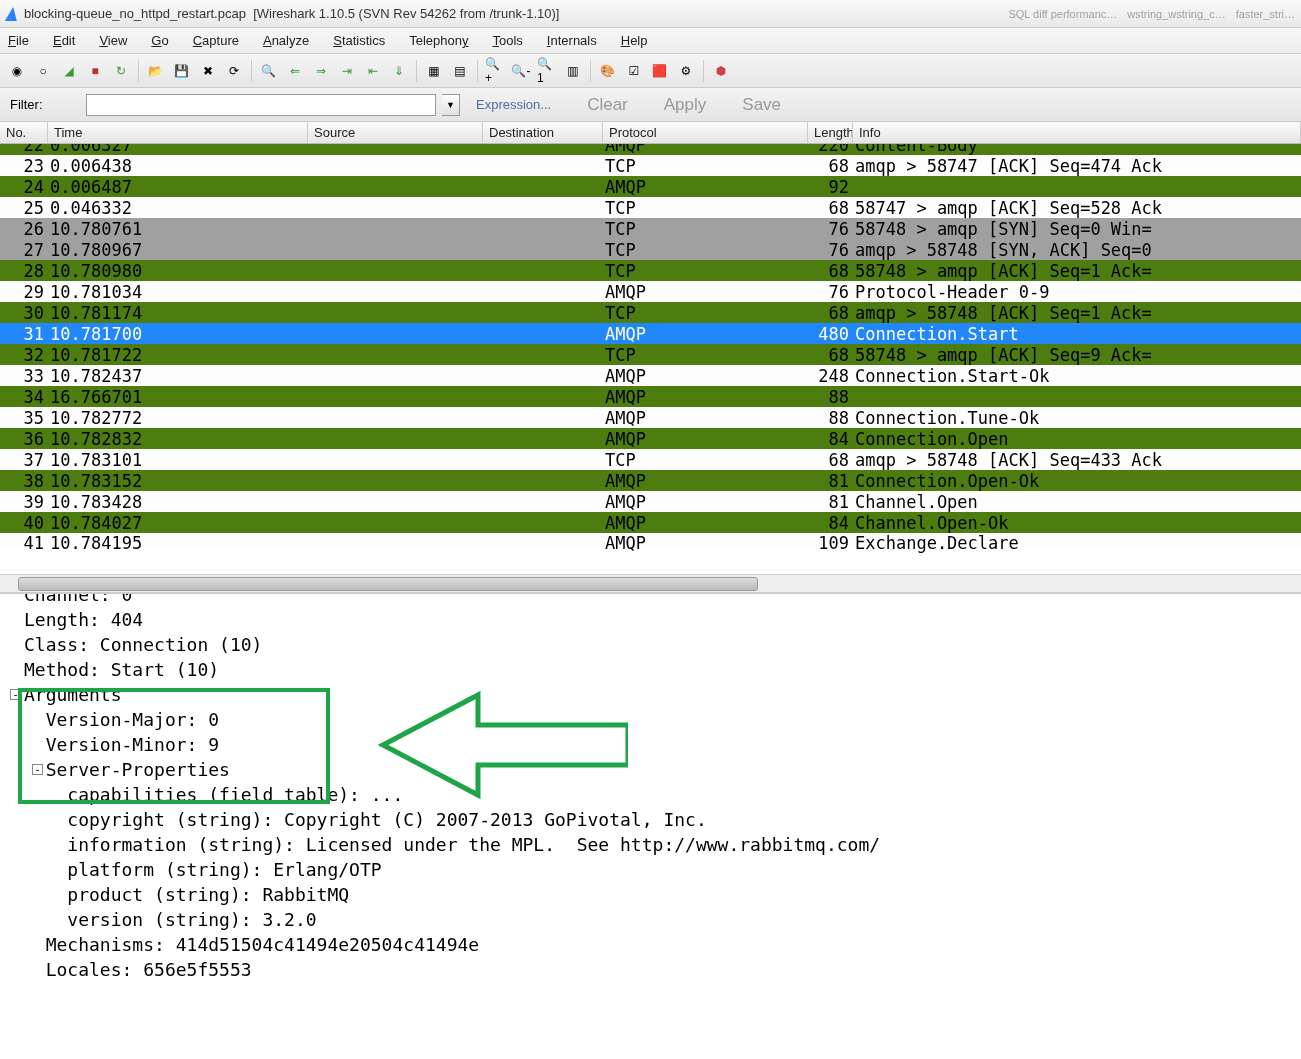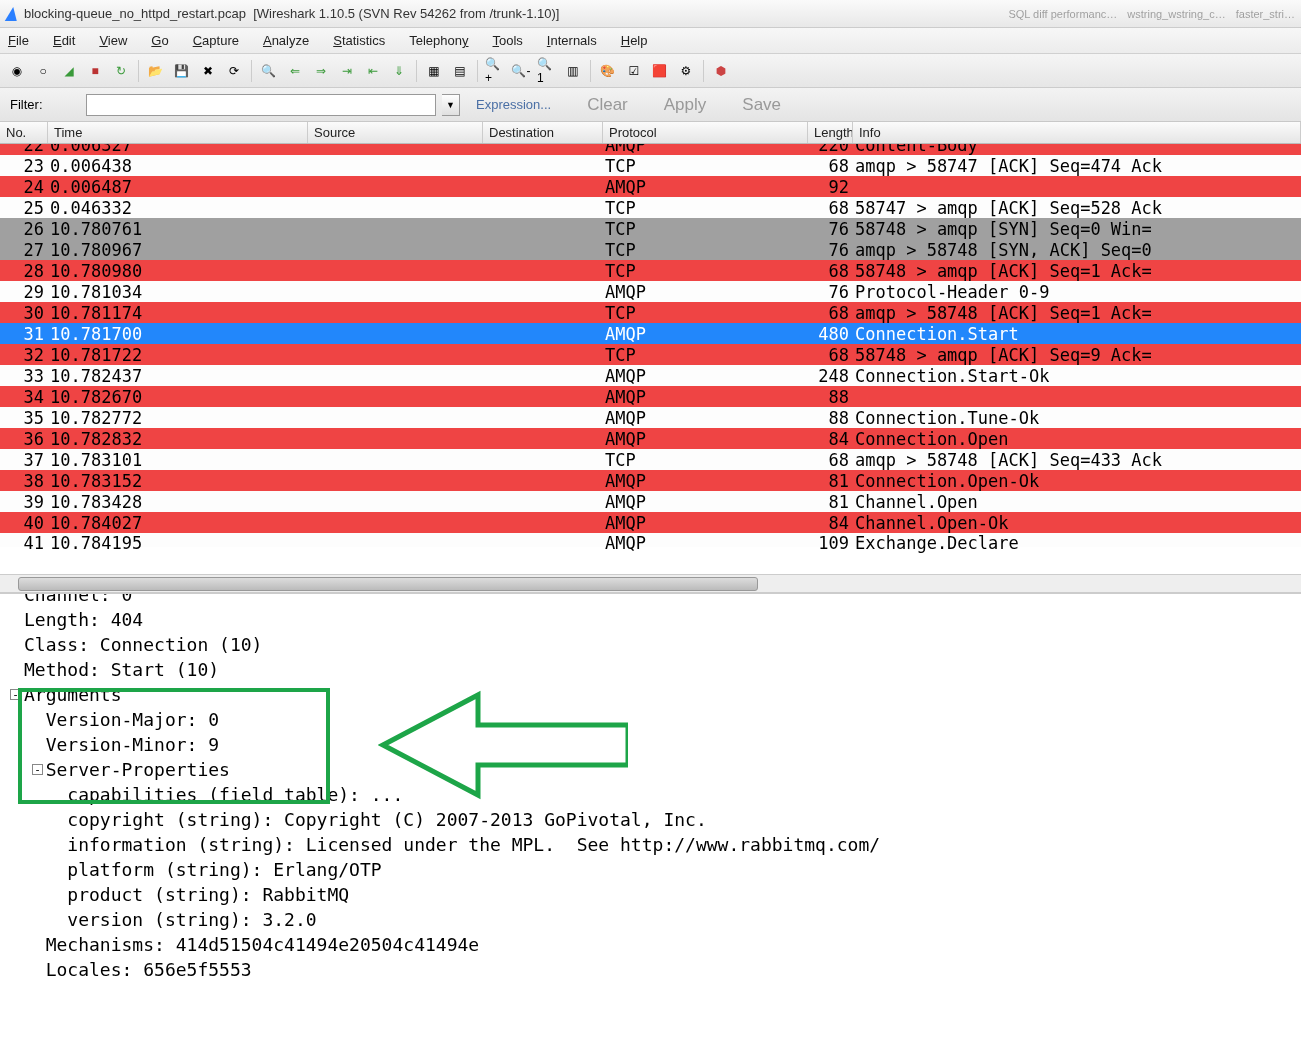--- a/index.html
+++ b/index.html
@@ -31,21 +31,21 @@
 .col-time { width:260px; }
 .col-src { width:175px; }
 .col-dst { width:120px; }
 .col-proto { width:205px; }
 .col-len { width:45px; text-align:left; }
 .col-info { flex:1; }
 
 .packetpane { height: 448px; overflow:hidden; background:#fff; position:relative; }
 .packetlist { font-family: "DejaVu Sans Mono","Lucida Console",monospace; font-size:17px; }
 .row { display:flex; height:21px; align-items:center; white-space:nowrap; }
-.row.even { background:#ef4444; }
+.row.even { background:#4d7c0f; }
 .row.odd { background:#fdfdfd; }
 .row.gray { background:#a0a0a0; color:#000000; }
 .row.sel { background:#2287fb; color:#fff; }
 .row .c { overflow:hidden; padding:0 2px; }
 .row .col-no { text-align:right; padding-right:4px; }
 .row .col-len { text-align:right; padding-right:4px; }
 .hscroll { position:absolute; bottom:0; left:0; right:0; height:18px; background:#eee; border-top:1px solid #ccc; }
 .hscroll .thumb { position:absolute; left:18px; width:740px; top:2px; height:14px; background:linear-gradient(#ddd,#bbb); border:1px solid #999; border-radius:3px; }
 
 .detailpane { height: 460px; background:#fff; font-family:"DejaVu Sans Mono","Lucida Console",monospace; font-size:18px; line-height:25px; padding:2px 10px 2px 24px; overflow:hidden; position:relative; border-top:2px solid #ccc;}
@@ -244,21 +244,21 @@
         <span class="c col-no">33</span>
         <span class="c col-time">10.782437</span>
         <span class="c col-src"></span>
         <span class="c col-dst"></span>
         <span class="c col-proto">AMQP</span>
         <span class="c col-len">248</span>
         <span class="c col-info">Connection.Start-Ok</span>
       </div>
       <div class="row even">
         <span class="c col-no">34</span>
-        <span class="c col-time">10.782670</span>
+        <span class="c col-time">16.766701</span>
         <span class="c col-src"></span>
         <span class="c col-dst"></span>
         <span class="c col-proto">AMQP</span>
         <span class="c col-len">88</span>
       </div>
       <div class="row odd">
         <span class="c col-no">35</span>
         <span class="c col-time">10.782772</span>
         <span class="c col-src"></span>
         <span class="c col-dst"></span>

